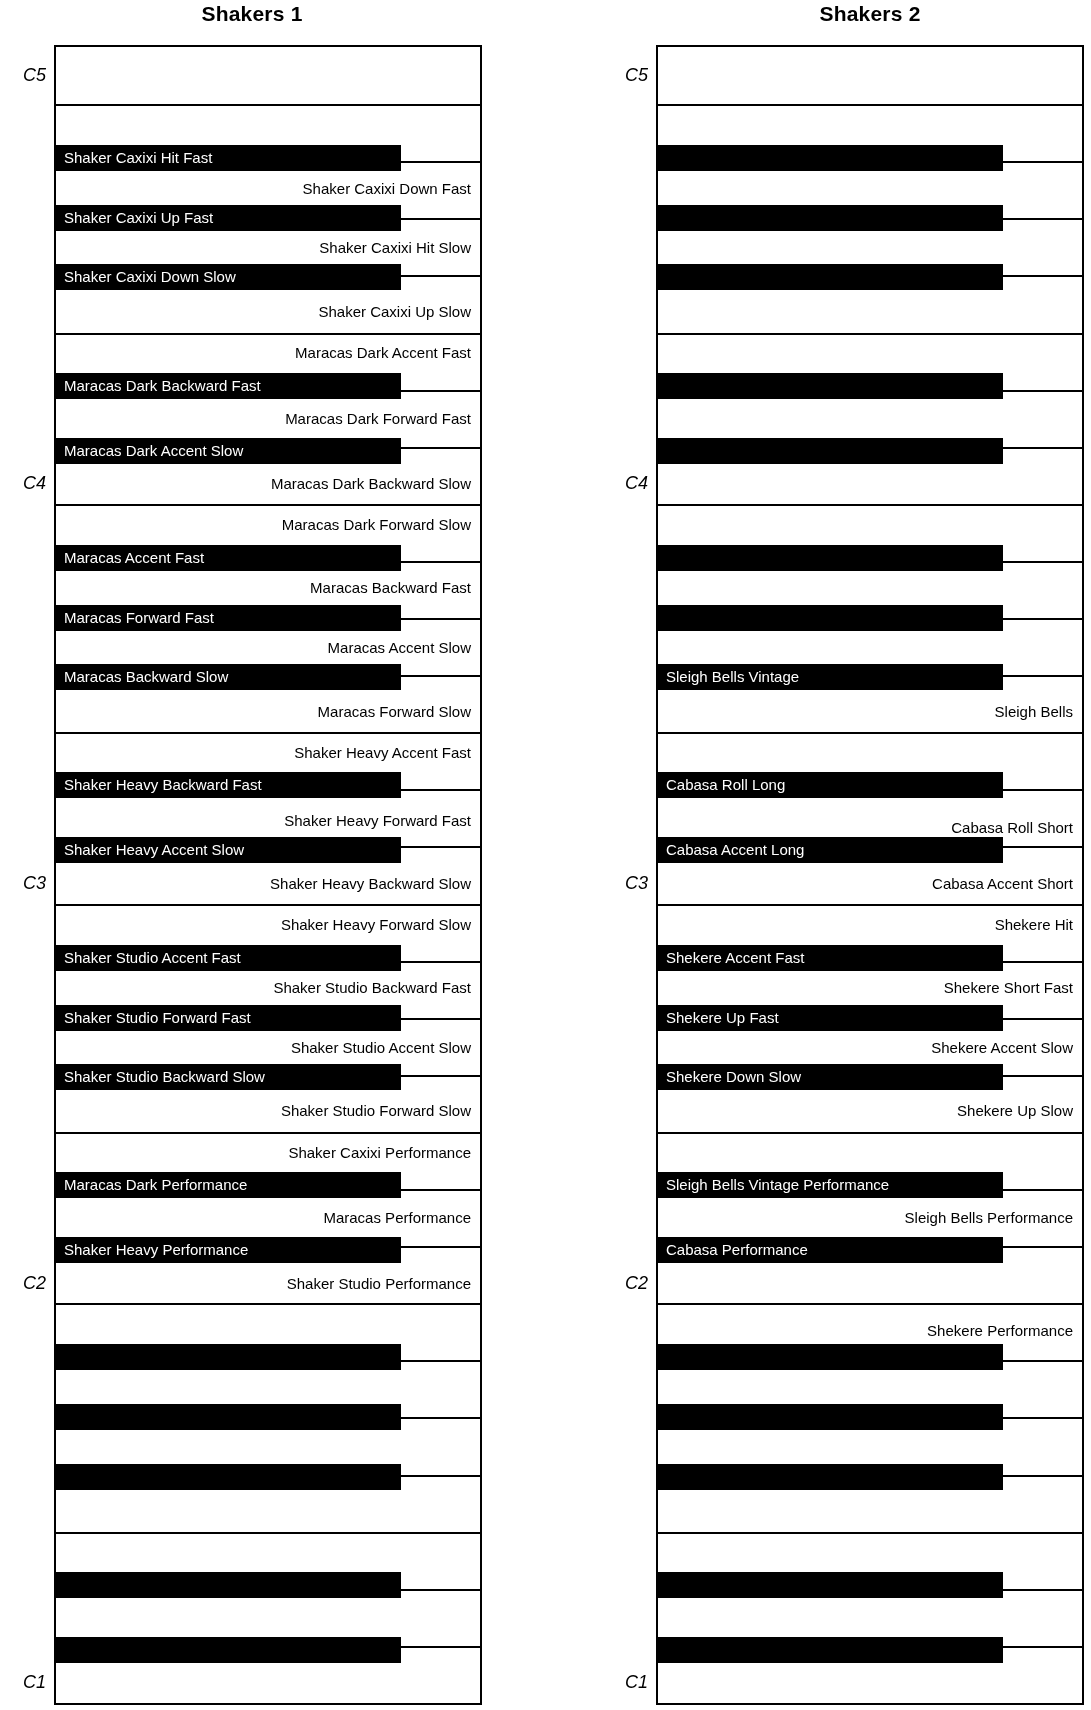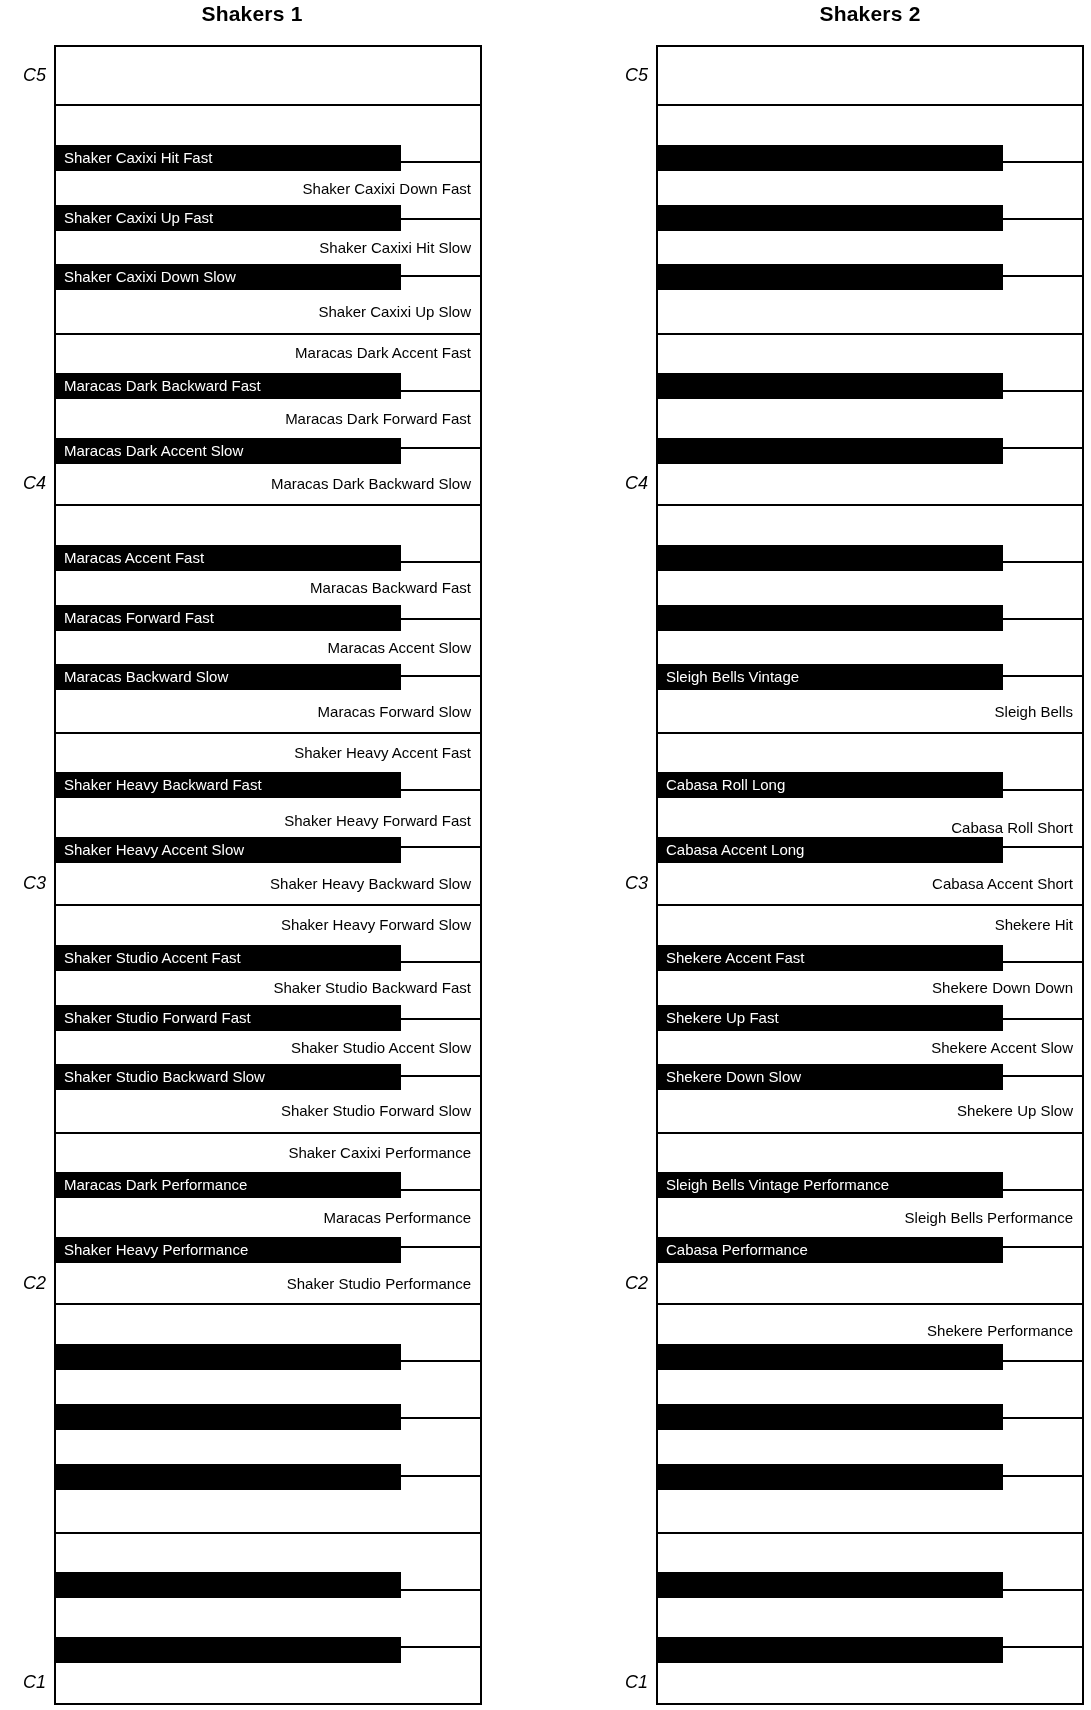--- a/index.html
+++ b/index.html
@@ -109,20 +109,21 @@
       <div class="wkey" style="top: 228.414px; height: 57.1034px;"></div>
       <div class="wlabel" style="top: 243.414px; height: 42.1034px;">Shaker Caxixi Up Slow</div>
       <div class="wkey" style="top: 285.517px; height: 57.1034px;"></div>
       <div class="wlabel" style="top: 285.517px; height: 40.1034px;">Maracas Dark Accent Fast</div>
       <div class="wkey" style="top: 342.621px; height: 57.1034px;"></div>
       <div class="wlabel" style="top: 351.621px; height: 39.1034px;">Maracas Dark Forward Fast</div>
       <div class="wkey" style="top: 399.724px; height: 57.1034px;"></div>
       <div class="wlabel" style="top: 416.724px; height: 40.1034px;">Maracas Dark Backward Slow</div>
       <div class="octave-marker" style="top: 416.724px; height: 40.1034px;">C4</div>
       <div class="wkey" style="top: 456.828px; height: 57.1034px;"></div>
+      <div class="wlabel" style="top: 456.828px; height: 41.1034px;">Maracas Dark Forward Slow</div>
       <div class="wkey" style="top: 513.931px; height: 57.1034px;"></div>
       <div class="wlabel" style="top: 523.931px; height: 34.1034px;">Maracas Backward Fast</div>
       <div class="wkey" style="top: 571.034px; height: 57.1034px;"></div>
       <div class="wlabel" style="top: 584.034px; height: 33.1034px;">Maracas Accent Slow</div>
       <div class="wkey" style="top: 628.138px; height: 57.1034px;"></div>
       <div class="wlabel" style="top: 643.138px; height: 42.1034px;">Maracas Forward Slow</div>
       <div class="wkey" style="top: 685.241px; height: 57.1034px;"></div>
       <div class="wlabel" style="top: 685.241px; height: 40.1034px;">Shaker Heavy Accent Fast</div>
       <div class="wkey" style="top: 742.345px; height: 57.1034px;"></div>
       <div class="wlabel" style="top: 751.345px; height: 45px;">Shaker Heavy Forward Fast</div>
@@ -225,21 +226,21 @@
       <div class="wlabel" style="top: 643.138px; height: 42.1034px; border-radius: 15px;">Sleigh Bells</div>
       <div class="wkey" style="top: 685.241px; height: 57.1034px;"></div>
       <div class="wkey" style="top: 742.345px; height: 57.1034px;"></div>
       <div class="wlabel" style="top: 757px; height: 47px;">Cabasa Roll Short</div>
       <div class="wkey" style="top: 799.448px; height: 57.1034px;"></div>
       <div class="wlabel" style="top: 816.448px; height: 40.1034px;">Cabasa Accent Short</div>
       <div class="octave-marker" style="top: 816.448px; height: 40.1034px;">C3</div>
       <div class="wkey" style="top: 856.552px; height: 57.1034px;"></div>
       <div class="wlabel" style="top: 856.552px; height: 41.1034px;">Shekere Hit</div>
       <div class="wkey" style="top: 913.655px; height: 57.1034px;"></div>
-      <div class="wlabel" style="top: 923.655px; height: 34.1034px;">Shekere Down Down</div>
+      <div class="wlabel" style="top: 923.655px; height: 34.1034px;">Shekere Short Fast</div>
       <div class="wkey" style="top: 970.759px; height: 57.1034px;"></div>
       <div class="wlabel" style="top: 983.759px; height: 33.1034px;">Shekere Accent Slow</div>
       <div class="wkey" style="top: 1027.86px; height: 57.1034px;"></div>
       <div class="wlabel" style="top: 1042.86px; height: 42.1034px;">Shekere Up Slow</div>
       <div class="wkey" style="top: 1084.97px; height: 57.1034px;"></div>
       <div class="wkey" style="top: 1142.07px; height: 57.1034px;"></div>
       <div class="wlabel" style="top: 1151.07px; height: 39.1034px;">Sleigh Bells Performance</div>
       <div class="wkey" style="top: 1199.17px; height: 57.1034px;"></div>
       <div class="wlabel" style="top: 1216.17px; height: 40.1034px; margin-top: 47px;">Shekere Performance</div>
       <div class="octave-marker" style="top: 1216.17px; height: 40.1034px;">C2</div>

